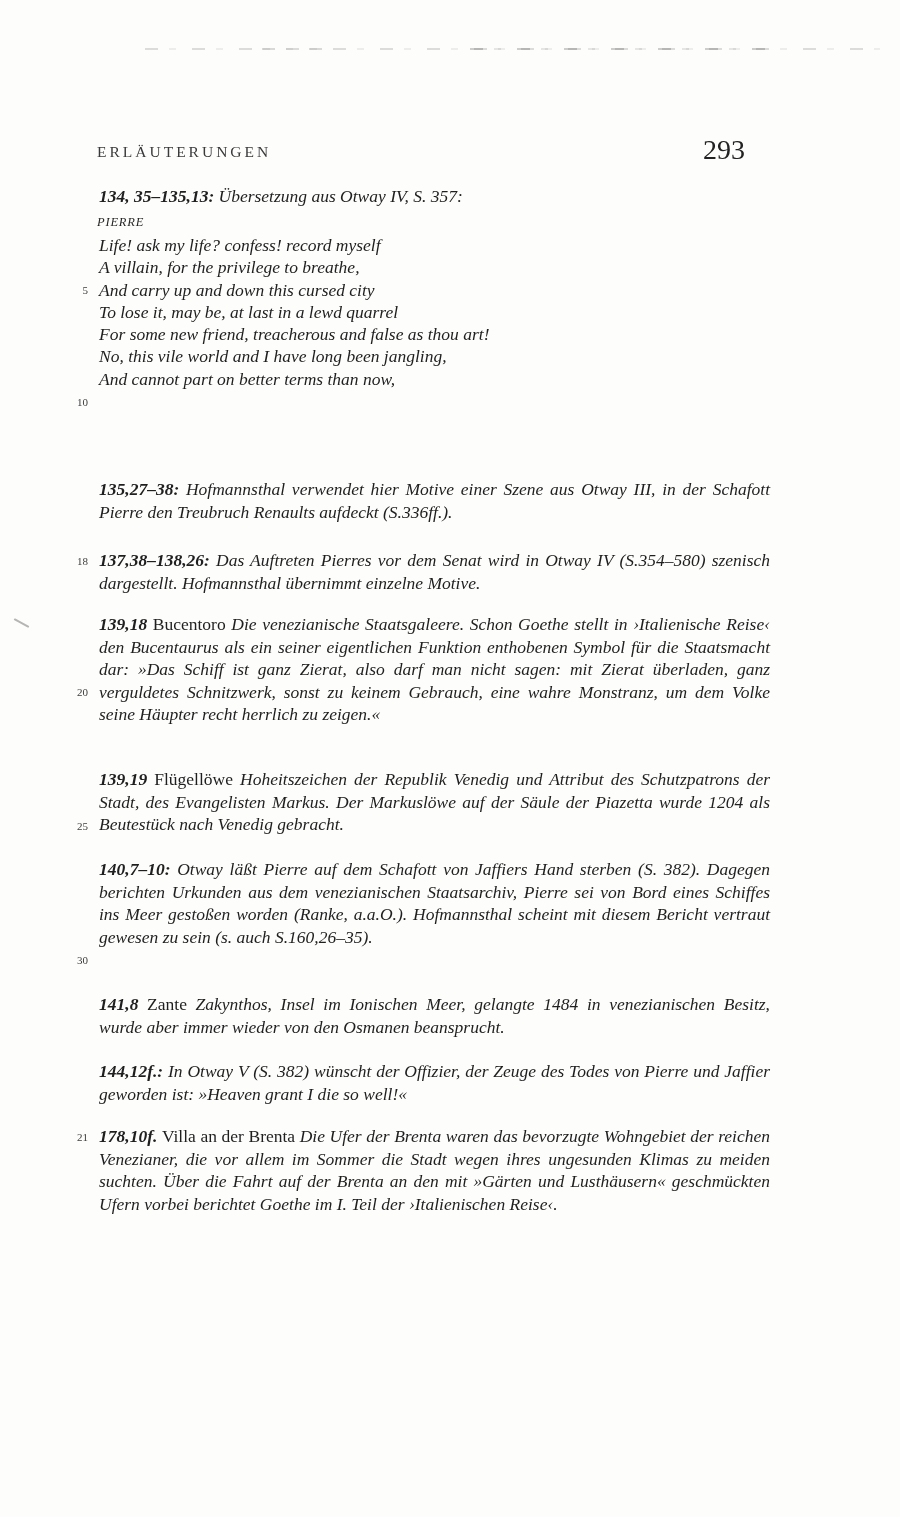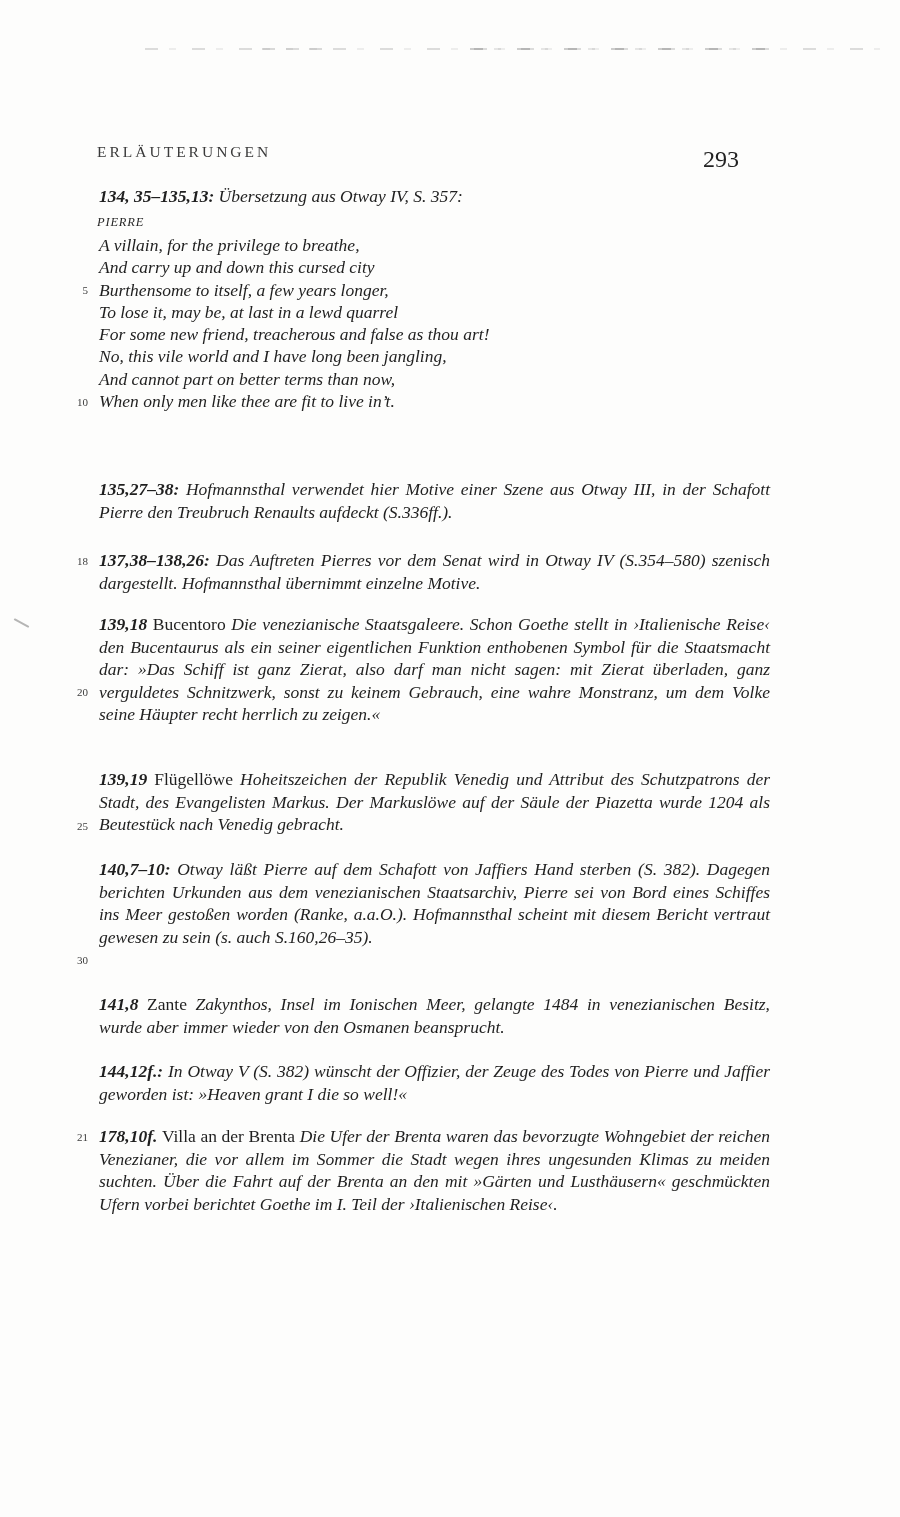--- a/index.html
+++ b/index.html
@@ -12,22 +12,22 @@
     color: #1f1f1f;
     overflow: hidden;
   }
   
   .running-head {
     position: absolute; left: 97px; top: 143px;
     font-size: 15.5px; letter-spacing: 3px; color: #3a3a3a;
     font-style: normal;
   }
   .page-number {
-    position: absolute; left: 703px; top: 146px;
-    font-size: 24px; color: #222;
+    position: absolute; left: 703px; top: 134px;
+    font-size: 28px; color: #222;
   }
   
   .block {
     position: absolute; left: 99px; width: 671px;
     font-size: 17.5px; line-height: 22.5px;
     font-style: italic;
   }
   .prose { text-align: justify; text-align-last: left; }
   .note-label { font-weight: bold; font-style: italic; }
   .note-lemma { font-style: normal; }
@@ -82,28 +82,27 @@
   <span class="lineno" style="top:954px">30</span>
   <span class="lineno" style="top:1131px">21</span>
 
   <div class="block" style="top:185px">
     <span class="note-label">134, 35–135,13:</span>
     <span>Übersetzung aus Otway IV, S. 357:</span>
   </div>
 
   <div class="speaker">PIERRE</div>
   <div class="block verse" style="top:234px">
+    <div class="verse-line">Life! ask my life? confess! record myself</div>
     <div class="verse-line">A villain, for the privilege to breathe,</div>
     <div class="verse-line">And carry up and down this cursed city</div>
-    <div class="verse-line">Burthensome to itself, a few years longer,</div>
     <div class="verse-line">To lose it, may be, at last in a lewd quarrel</div>
     <div class="verse-line">For some new friend, treacherous and false as thou art!</div>
     <div class="verse-line">No, this vile world and I have long been jangling,</div>
     <div class="verse-line">And cannot part on better terms than now,</div>
-    <div class="verse-line">When only men like thee are fit to live in’t.</div>
   </div>
 
   <div class="block prose" style="top:478px">
     <span class="note-label">135,27–38:</span>
     <span>Hofmannsthal verwendet hier Motive einer Szene aus Otway III, in der Schafott Pierre den Treubruch Renaults aufdeckt (S.336ff.).</span>
   </div>
 
   <div class="block prose" style="top:549px">
     <span class="note-label">137,38–138,26:</span>
     <span>Das Auftreten Pierres vor dem Senat wird in Otway IV (S.354–580) szenisch dargestellt. Hofmannsthal übernimmt einzelne Motive.</span>

